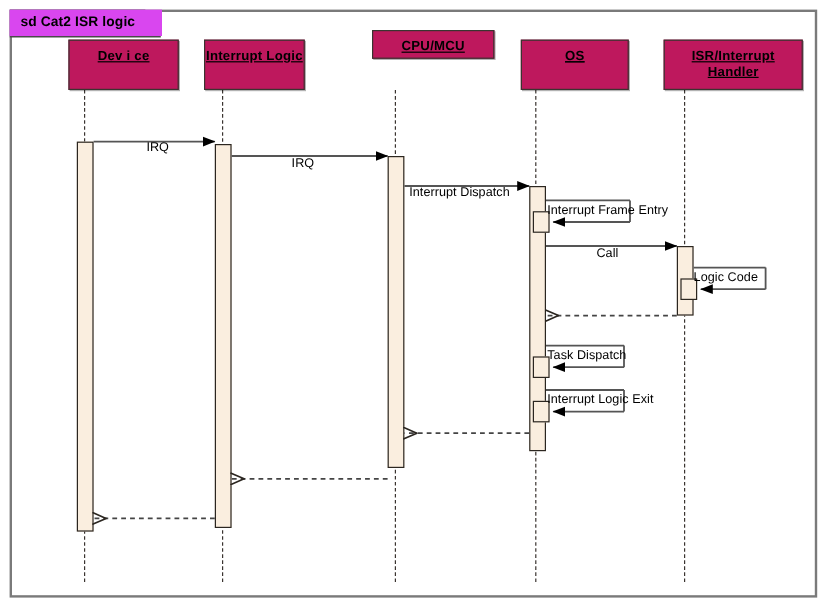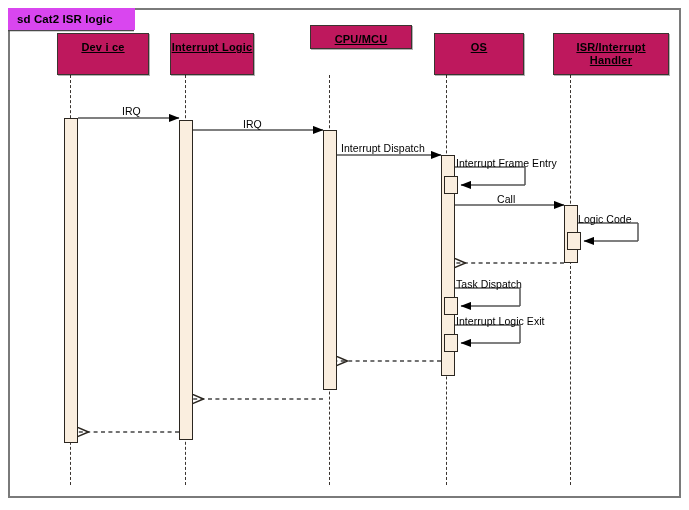--- a/index.html
+++ b/index.html
@@ -105,20 +105,21 @@
     pointer-events: none;
     overflow: visible;
   }
   .msg-label {
     position: absolute;
     font-size: 10.5px;
     color: #000000;
     white-space: nowrap;
     z-index: 6;
     letter-spacing: 0.05px;
+    margin-top: 12px;
   }
 </style>
 </head>
 <body>
 
 <div id="canvas">
 
   <div id="frame"></div>
 
   <svg id="frame-tab-svg" width="126" height="24">

